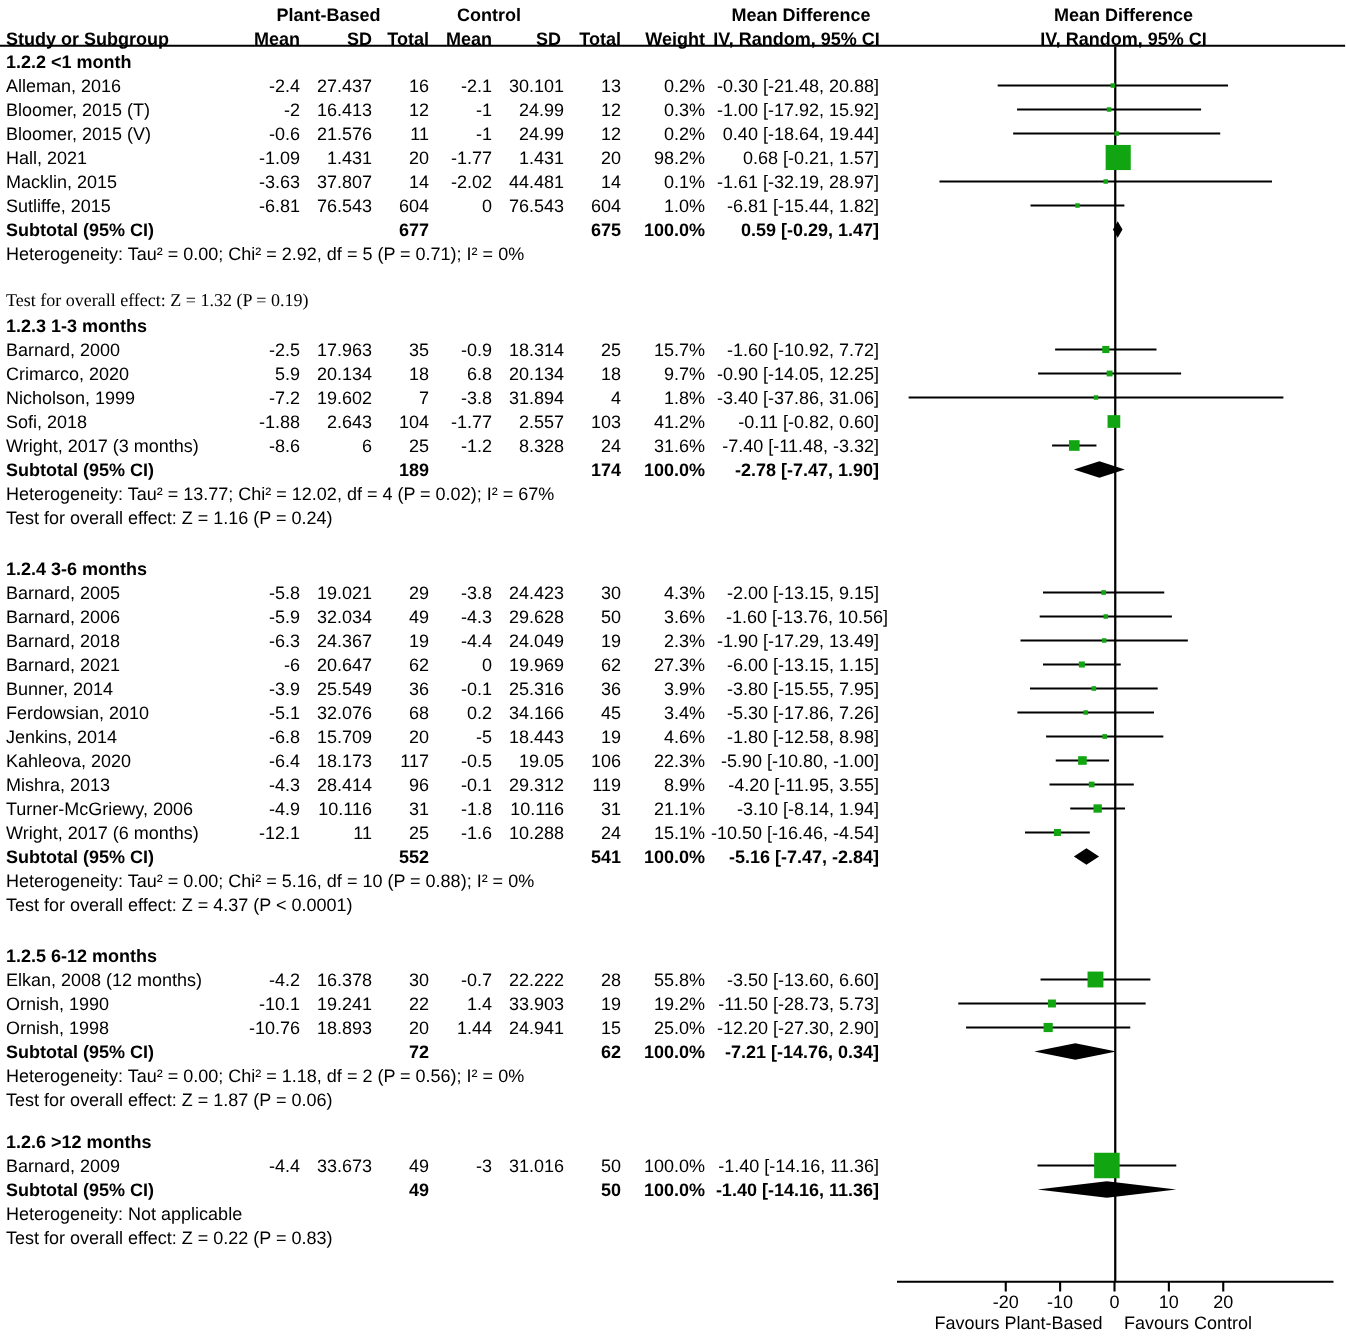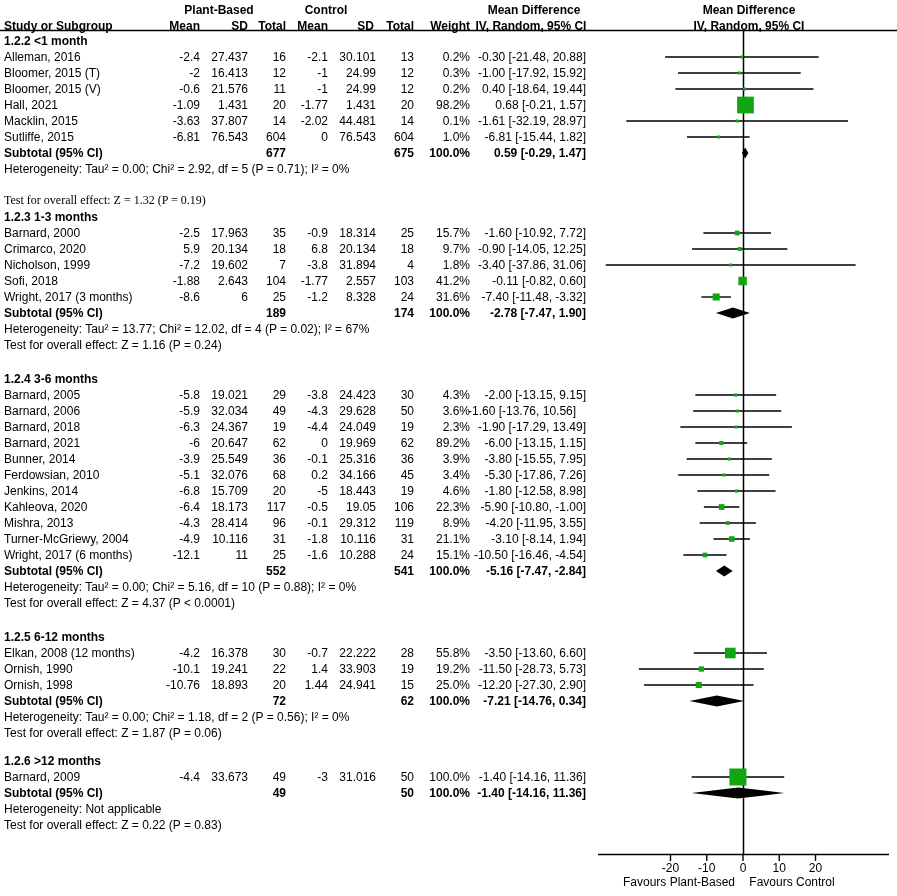--- a/index.html
+++ b/index.html
@@ -282,42 +282,42 @@
       </div>
       <div class="row" style="top: 403px;">
         <span class="cell ln" style="left: 4px; width: 145px;">Barnard, 2006</span>
         <span class="cell" style="left: 150px; width: 50px;">-5.9</span>
         <span class="cell" style="left: 203px; width: 45px;">32.034</span>
         <span class="cell" style="left: 251px; width: 35px;">49</span>
         <span class="cell" style="left: 291px; width: 37px;">-4.3</span>
         <span class="cell" style="left: 331px; width: 45px;">29.628</span>
         <span class="cell" style="left: 379px; width: 35px;">50</span>
         <span class="cell" style="left: 422px; width: 48px;">3.6%</span>
-        <span class="cell" style="left: 468px; width: 105px;">-1.60 [-13.76, 10.56]</span>
+        <span class="cell" style="left: 468px; width: 124px;">-1.60 [-13.76, 10.56]</span>
       </div>
       <div class="row" style="top: 419px;">
         <span class="cell ln" style="left: 4px; width: 145px;">Barnard, 2018</span>
         <span class="cell" style="left: 150px; width: 50px;">-6.3</span>
         <span class="cell" style="left: 203px; width: 45px;">24.367</span>
         <span class="cell" style="left: 251px; width: 35px;">19</span>
         <span class="cell" style="left: 291px; width: 37px;">-4.4</span>
         <span class="cell" style="left: 331px; width: 45px;">24.049</span>
         <span class="cell" style="left: 379px; width: 35px;">19</span>
         <span class="cell" style="left: 422px; width: 48px;">2.3%</span>
         <span class="cell" style="left: 468px; width: 118px;">-1.90 [-17.29, 13.49]</span>
       </div>
       <div class="row" style="top: 435px;">
         <span class="cell ln" style="left: 4px; width: 145px;">Barnard, 2021</span>
         <span class="cell" style="left: 150px; width: 50px;">-6</span>
         <span class="cell" style="left: 203px; width: 45px;">20.647</span>
         <span class="cell" style="left: 251px; width: 35px;">62</span>
         <span class="cell" style="left: 291px; width: 37px;">0</span>
         <span class="cell" style="left: 331px; width: 45px;">19.969</span>
         <span class="cell" style="left: 379px; width: 35px;">62</span>
-        <span class="cell" style="left: 422px; width: 48px;">89.2%</span>
+        <span class="cell" style="left: 422px; width: 48px;">27.3%</span>
         <span class="cell" style="left: 468px; width: 118px;">-6.00 [-13.15, 1.15]</span>
       </div>
       <div class="row" style="top: 451px;">
         <span class="cell ln" style="left: 4px; width: 145px;">Bunner, 2014</span>
         <span class="cell" style="left: 150px; width: 50px;">-3.9</span>
         <span class="cell" style="left: 203px; width: 45px;">25.549</span>
         <span class="cell" style="left: 251px; width: 35px;">36</span>
         <span class="cell" style="left: 291px; width: 37px;">-0.1</span>
         <span class="cell" style="left: 331px; width: 45px;">25.316</span>
         <span class="cell" style="left: 379px; width: 35px;">36</span>
@@ -362,21 +362,21 @@
         <span class="cell" style="left: 150px; width: 50px;">-4.3</span>
         <span class="cell" style="left: 203px; width: 45px;">28.414</span>
         <span class="cell" style="left: 251px; width: 35px;">96</span>
         <span class="cell" style="left: 291px; width: 37px;">-0.1</span>
         <span class="cell" style="left: 331px; width: 45px;">29.312</span>
         <span class="cell" style="left: 379px; width: 35px;">119</span>
         <span class="cell" style="left: 422px; width: 48px;">8.9%</span>
         <span class="cell" style="left: 468px; width: 118px;">-4.20 [-11.95, 3.55]</span>
       </div>
       <div class="row" style="top: 531px;">
-        <span class="cell ln" style="left: 4px; width: 145px;">Turner-McGriewy, 2004</span>
+        <span class="cell ln" style="left: 4px; width: 145px;">Turner-McGriewy, 2006</span>
         <span class="cell" style="left: 150px; width: 50px;">-4.9</span>
         <span class="cell" style="left: 203px; width: 45px;">10.116</span>
         <span class="cell" style="left: 251px; width: 35px;">31</span>
         <span class="cell" style="left: 291px; width: 37px;">-1.8</span>
         <span class="cell" style="left: 331px; width: 45px;">10.116</span>
         <span class="cell" style="left: 379px; width: 35px;">31</span>
         <span class="cell" style="left: 422px; width: 48px;">21.1%</span>
         <span class="cell" style="left: 468px; width: 118px;">-3.10 [-8.14, 1.94]</span>
       </div>
       <div class="row" style="top: 547px;">

